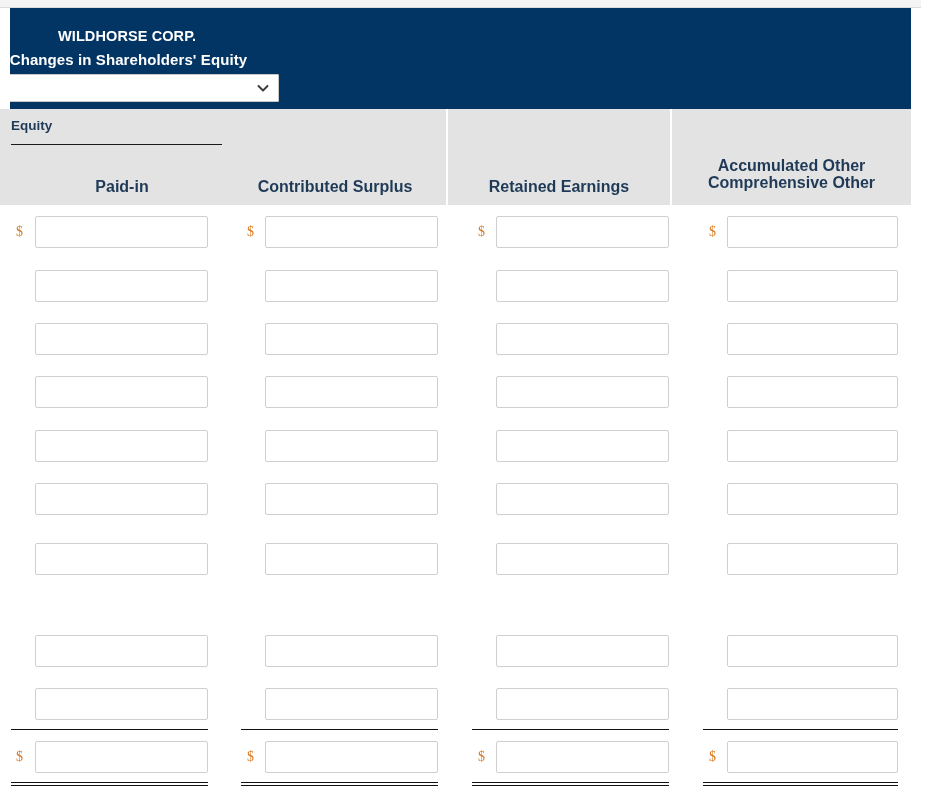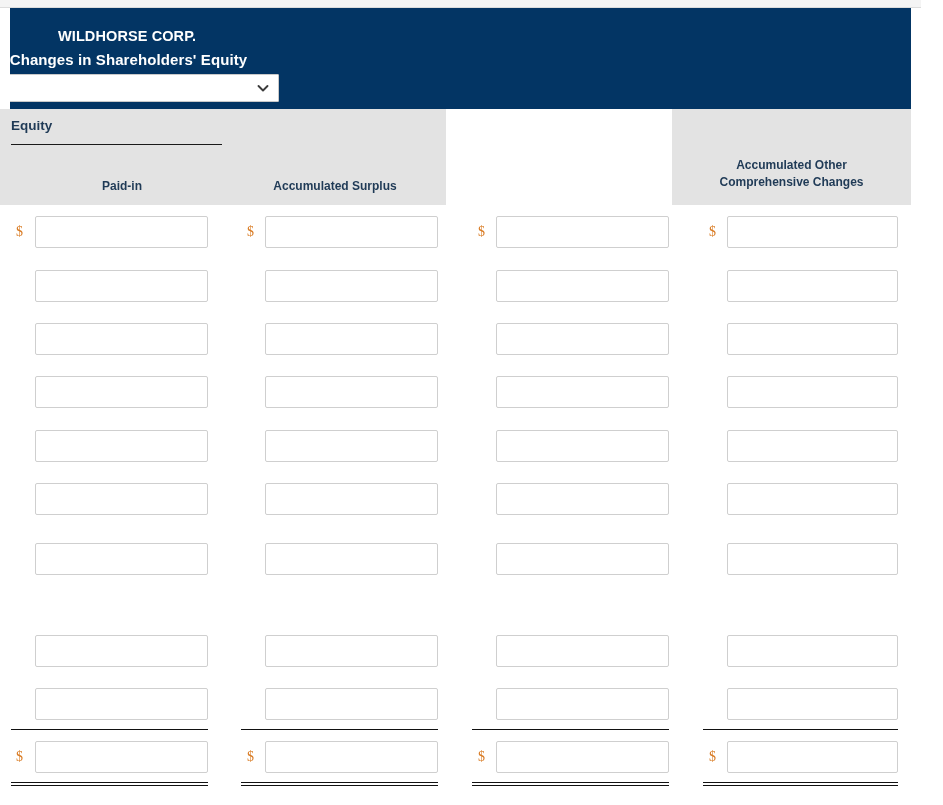--- a/index.html
+++ b/index.html
@@ -95,21 +95,21 @@
     top: 0;
     height: 96px;
     background: #e3e3e3;
   }
   .hdr-label {
     position: absolute;
     left: 0;
     width: 100%;
     text-align: center;
     color: #1f3a56;
-    font-size: 12px;
+    font-size: 16px;
     font-weight: bold;
     line-height: 17px;
   }
   .hdr-label.one-line { top: 69px; }
   .hdr-label.two-line { top: 48px; }
 
   
   .shares-label {
     position: absolute;
     left: 11px; top: 118px;
@@ -184,27 +184,32 @@
   </div>
 
   <div class="header-band" id="header-band">
       <div class="hdr-cell" style="left: 0px; width: 244px;">
         <div class="hdr-label one-line">
           <div>Paid-in</div>
         </div>
       </div>
       <div class="hdr-cell" style="left: 224px; width: 222px;">
         <div class="hdr-label one-line">
-          <div>Accumulated Surplus</div>
+          <div>Contributed Surplus</div>
+        </div>
+      </div>
+      <div class="hdr-cell" style="left: 448px; width: 222px;">
+        <div class="hdr-label one-line">
+          <div>Retained Earnings</div>
         </div>
       </div>
       <div class="hdr-cell" style="left: 672px; width: 239px;">
         <div class="hdr-label two-line">
           <div>Accumulated Other</div>
-          <div>Comprehensive Changes</div>
+          <div>Comprehensive Other</div>
         </div>
       </div>
     </div>
 
   <div class="shares-label">Equity</div>
   <div class="shares-rule"></div>
 
   <div class="grid" id="grid">
       <span class="cell-dollar" style="left: 16px; top: 225px;">$</span>
       <input type="text" class="cell-input" style="left: 35px; width: 173px; top: 216px;">

